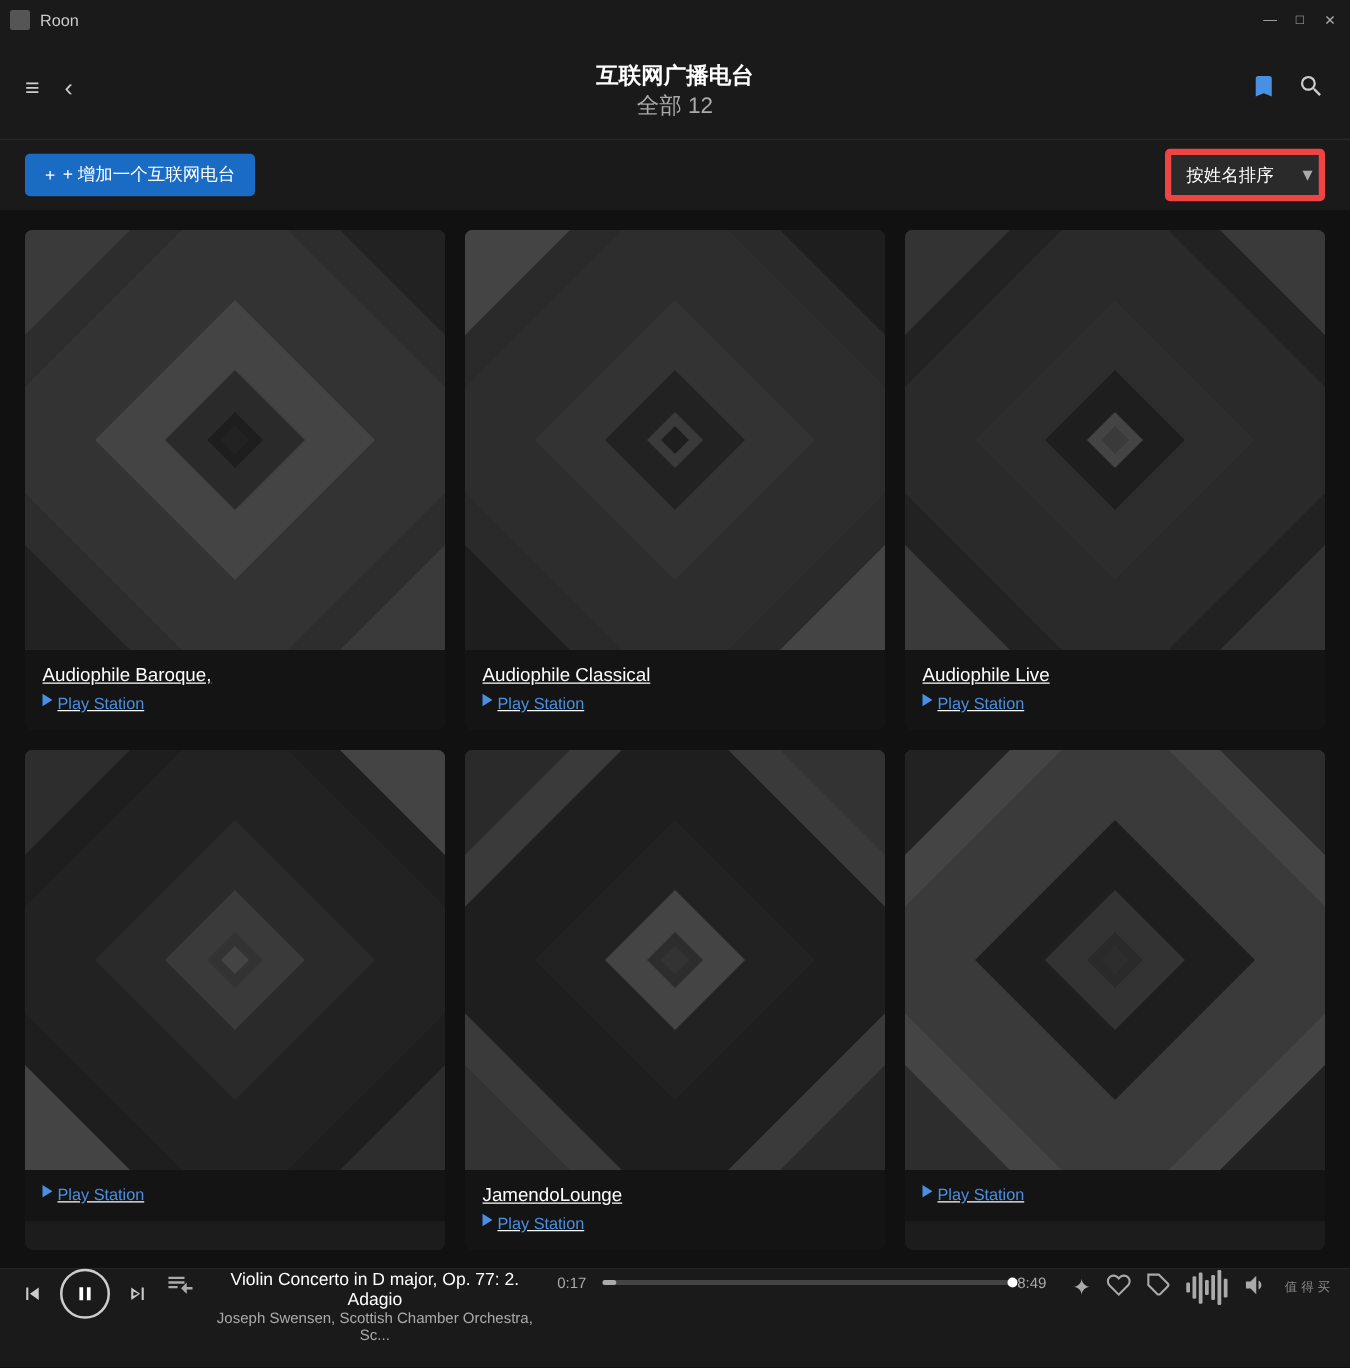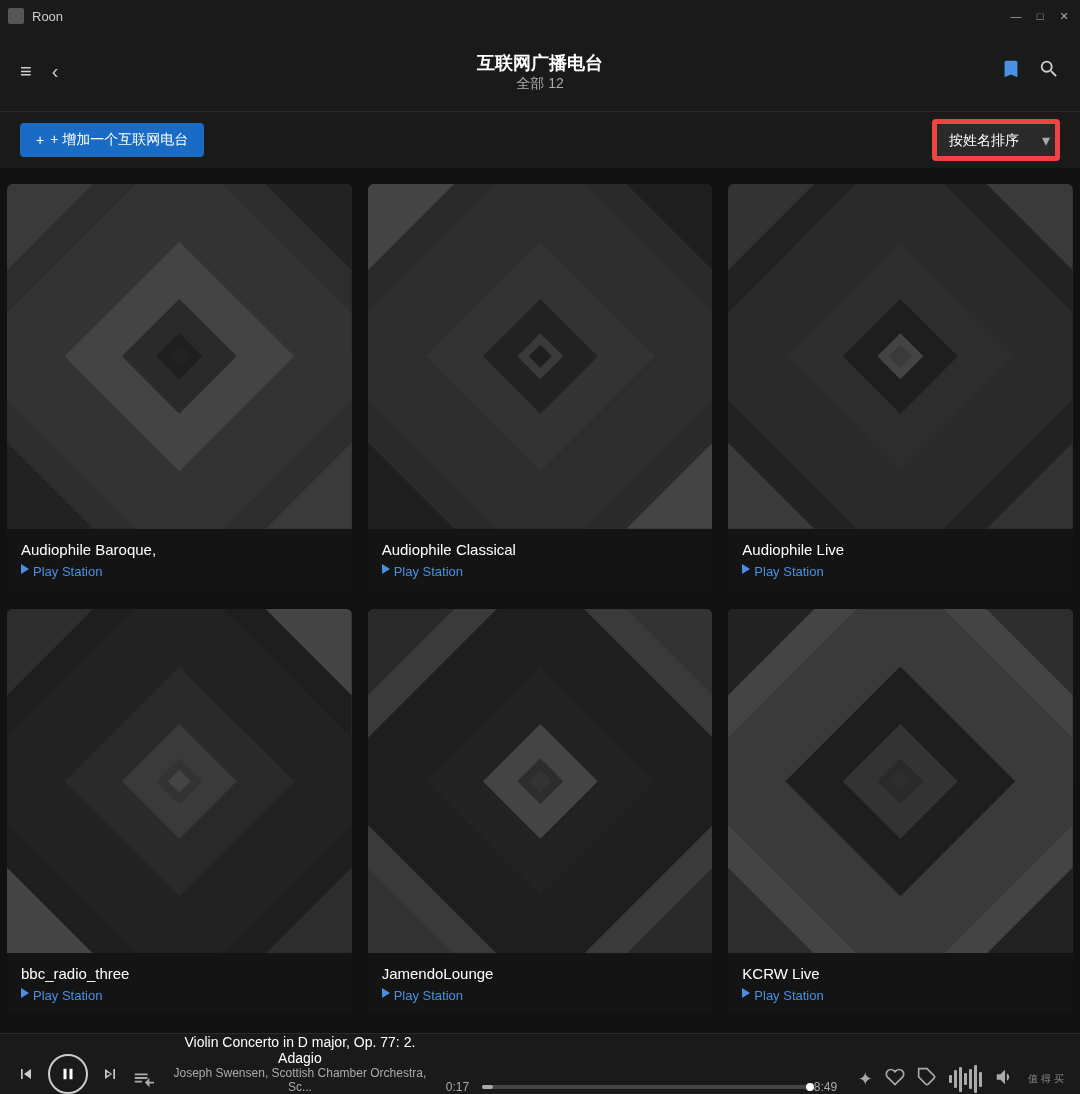--- a/index.html
+++ b/index.html
@@ -67,21 +67,21 @@
       left: 50%;
       transform: translateX(-50%);
       text-align: center;
     }
     .header-title {
       font-size: 18px;
       font-weight: 600;
       color: #fff;
     }
     .header-subtitle {
-      font-size: 14px;
+      font-size: 18px;
       color: #aaa;
     }
     .header-right {
       display: flex;
       align-items: center;
       gap: 16px;
     }
     .header-icon {
       font-size: 20px; color: #ccc; cursor: pointer;
     }
@@ -127,25 +127,26 @@
       position: absolute;
       right: 10px;
       top: 50%;
       transform: translateY(-50%);
       color: #aaa;
       pointer-events: none;
     }
 
     
     .grid-container {
-      padding: 16px 7px;
+      padding: 16px 20px;
       height: calc(1094px - 32px - 80px - 56px - 80px);
       overflow-y: auto;
       overflow-x: hidden;
       background: #111;
+      text-decoration: underline;
     }
     .grid {
       display: grid;
       grid-template-columns: repeat(3, 1fr);
       gap: 16px;
     }
     .card {
       background: #1c1c1c;
       border-radius: 6px;
       overflow: hidden;
@@ -186,25 +187,25 @@
       border-width: 5px 0 5px 8px;
       border-color: transparent transparent transparent #4a90e2;
     }
 
     
     .now-playing {
       position: absolute;
       bottom: 0;
       left: 0;
       right: 0;
-      height: 61px;
+      height: 80px;
       background: #1a1a1a;
       border-top: 1px solid #2a2a2a;
       display: flex;
-      align-items: flex-end;
+      align-items: flex-start;
       padding: 0 16px;
       gap: 12px;
     }
     .np-controls {
       display: flex;
       align-items: center;
       gap: 12px;
     }
     .np-btn {
       background: none;
@@ -452,21 +453,20 @@
       <polygon points="300,150 150,300 300,300" fill="#2d2d2d"></polygon>
       <polygon points="75,0 225,0 300,75 300,225 225,300 75,300 0,225 0,75" fill="#1e1e1e"></polygon>
       <polygon points="112,0 188,0 300,112 300,188 188,300 112,300 0,188 0,112" fill="#222"></polygon>
       <polygon points="150,50 250,150 150,250 50,150" fill="#2a2a2a"></polygon>
       <polygon points="150,100 200,150 150,200 100,150" fill="#3a3a3a"></polygon>
       <polygon points="150,130 170,150 150,170 130,150" fill="#333"></polygon>
 
       <polygon points="150,140 160,150 150,160 140,150" fill="#444"></polygon>
     </svg></div>
         <div class="card-info">
-          <div class="card-title">bbc_radio_three</div>
           <div class="card-play">
             <span class="play-triangle"></span>
             <span>Play Station</span>
           </div>
         </div>
       </div>
       <div class="card">
         <div class="card-artwork"><svg viewBox="0 0 300 300" xmlns="http://www.w3.org/2000/svg">
       <rect width="300" height="300" fill="#444"></rect>
       <rect x="0" y="0" width="300" height="300" fill="#1e1e1e"></rect>
@@ -502,21 +502,20 @@
       <polygon points="300,150 150,300 300,300" fill="#222"></polygon>
       <polygon points="75,0 225,0 300,75 300,225 225,300 75,300 0,225 0,75" fill="#444"></polygon>
       <polygon points="112,0 188,0 300,112 300,188 188,300 112,300 0,188 0,112" fill="#3a3a3a"></polygon>
       <polygon points="150,50 250,150 150,250 50,150" fill="#1e1e1e"></polygon>
       <polygon points="150,100 200,150 150,200 100,150" fill="#333"></polygon>
       <polygon points="150,130 170,150 150,170 130,150" fill="#2a2a2a"></polygon>
 
       <polygon points="150,140 160,150 150,160 140,150" fill="#2d2d2d"></polygon>
     </svg></div>
         <div class="card-info">
-          <div class="card-title">KCRW Live</div>
           <div class="card-play">
             <span class="play-triangle"></span>
             <span>Play Station</span>
           </div>
         </div>
       </div>
     </div>
 </div>
 
 <div class="now-playing">

